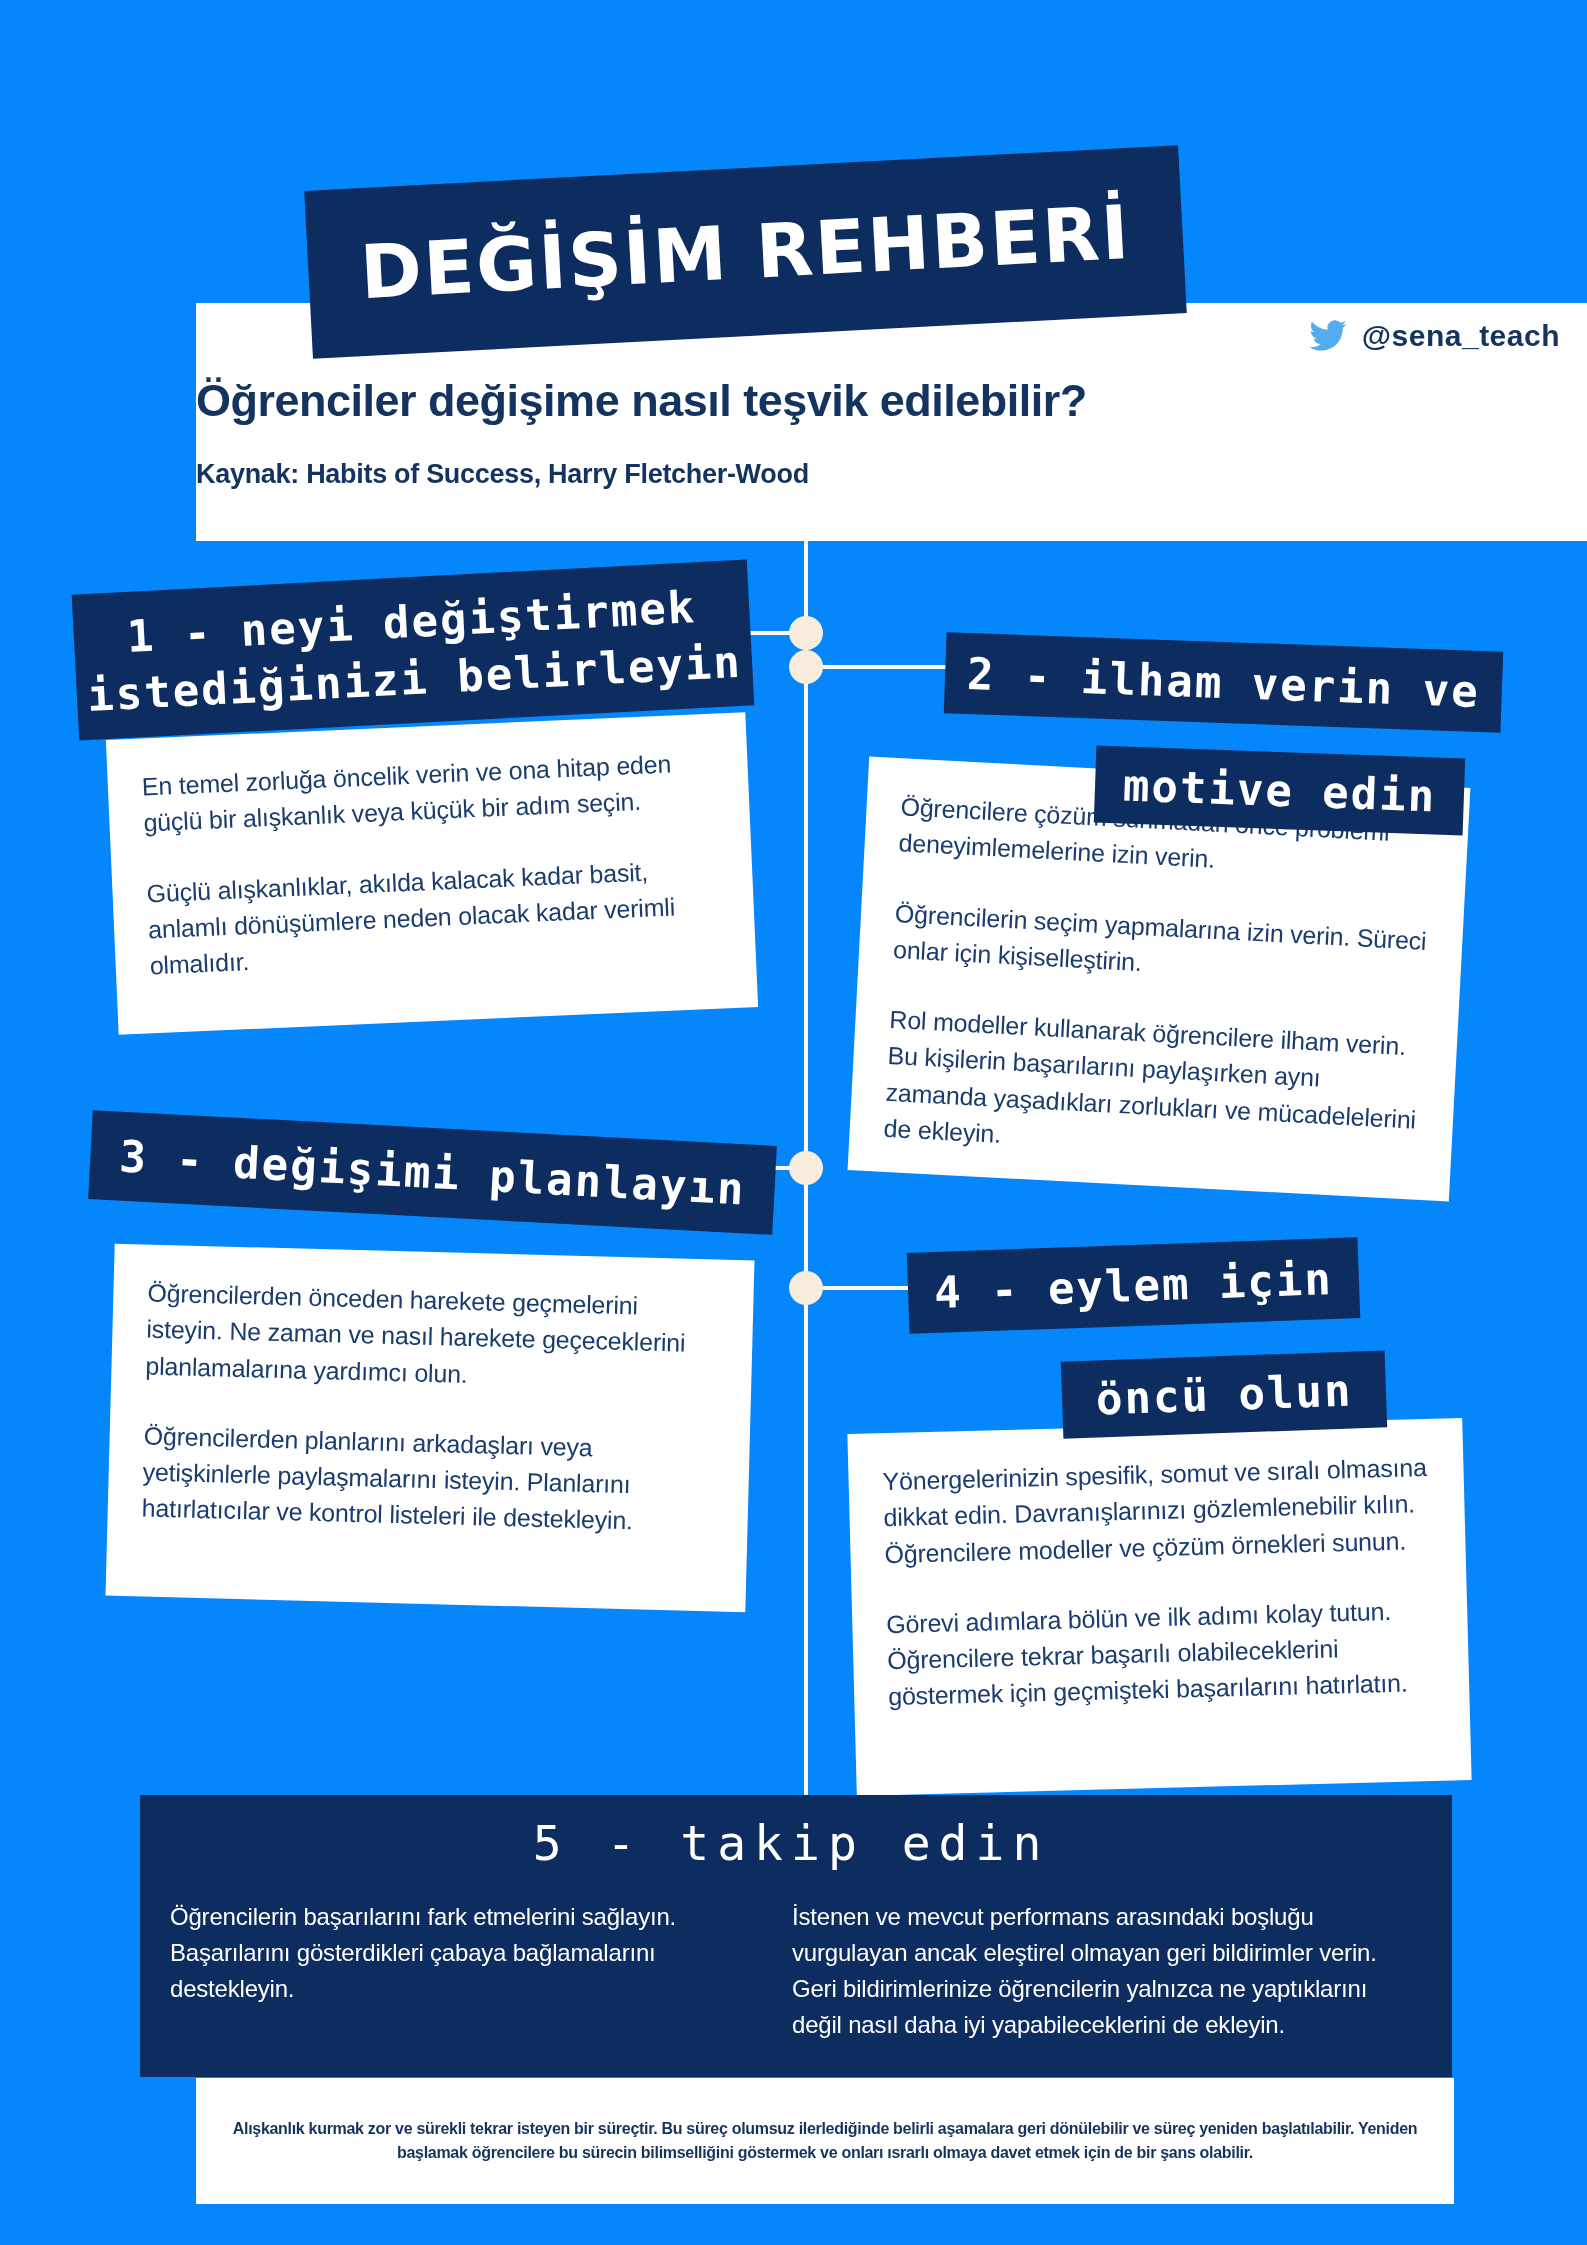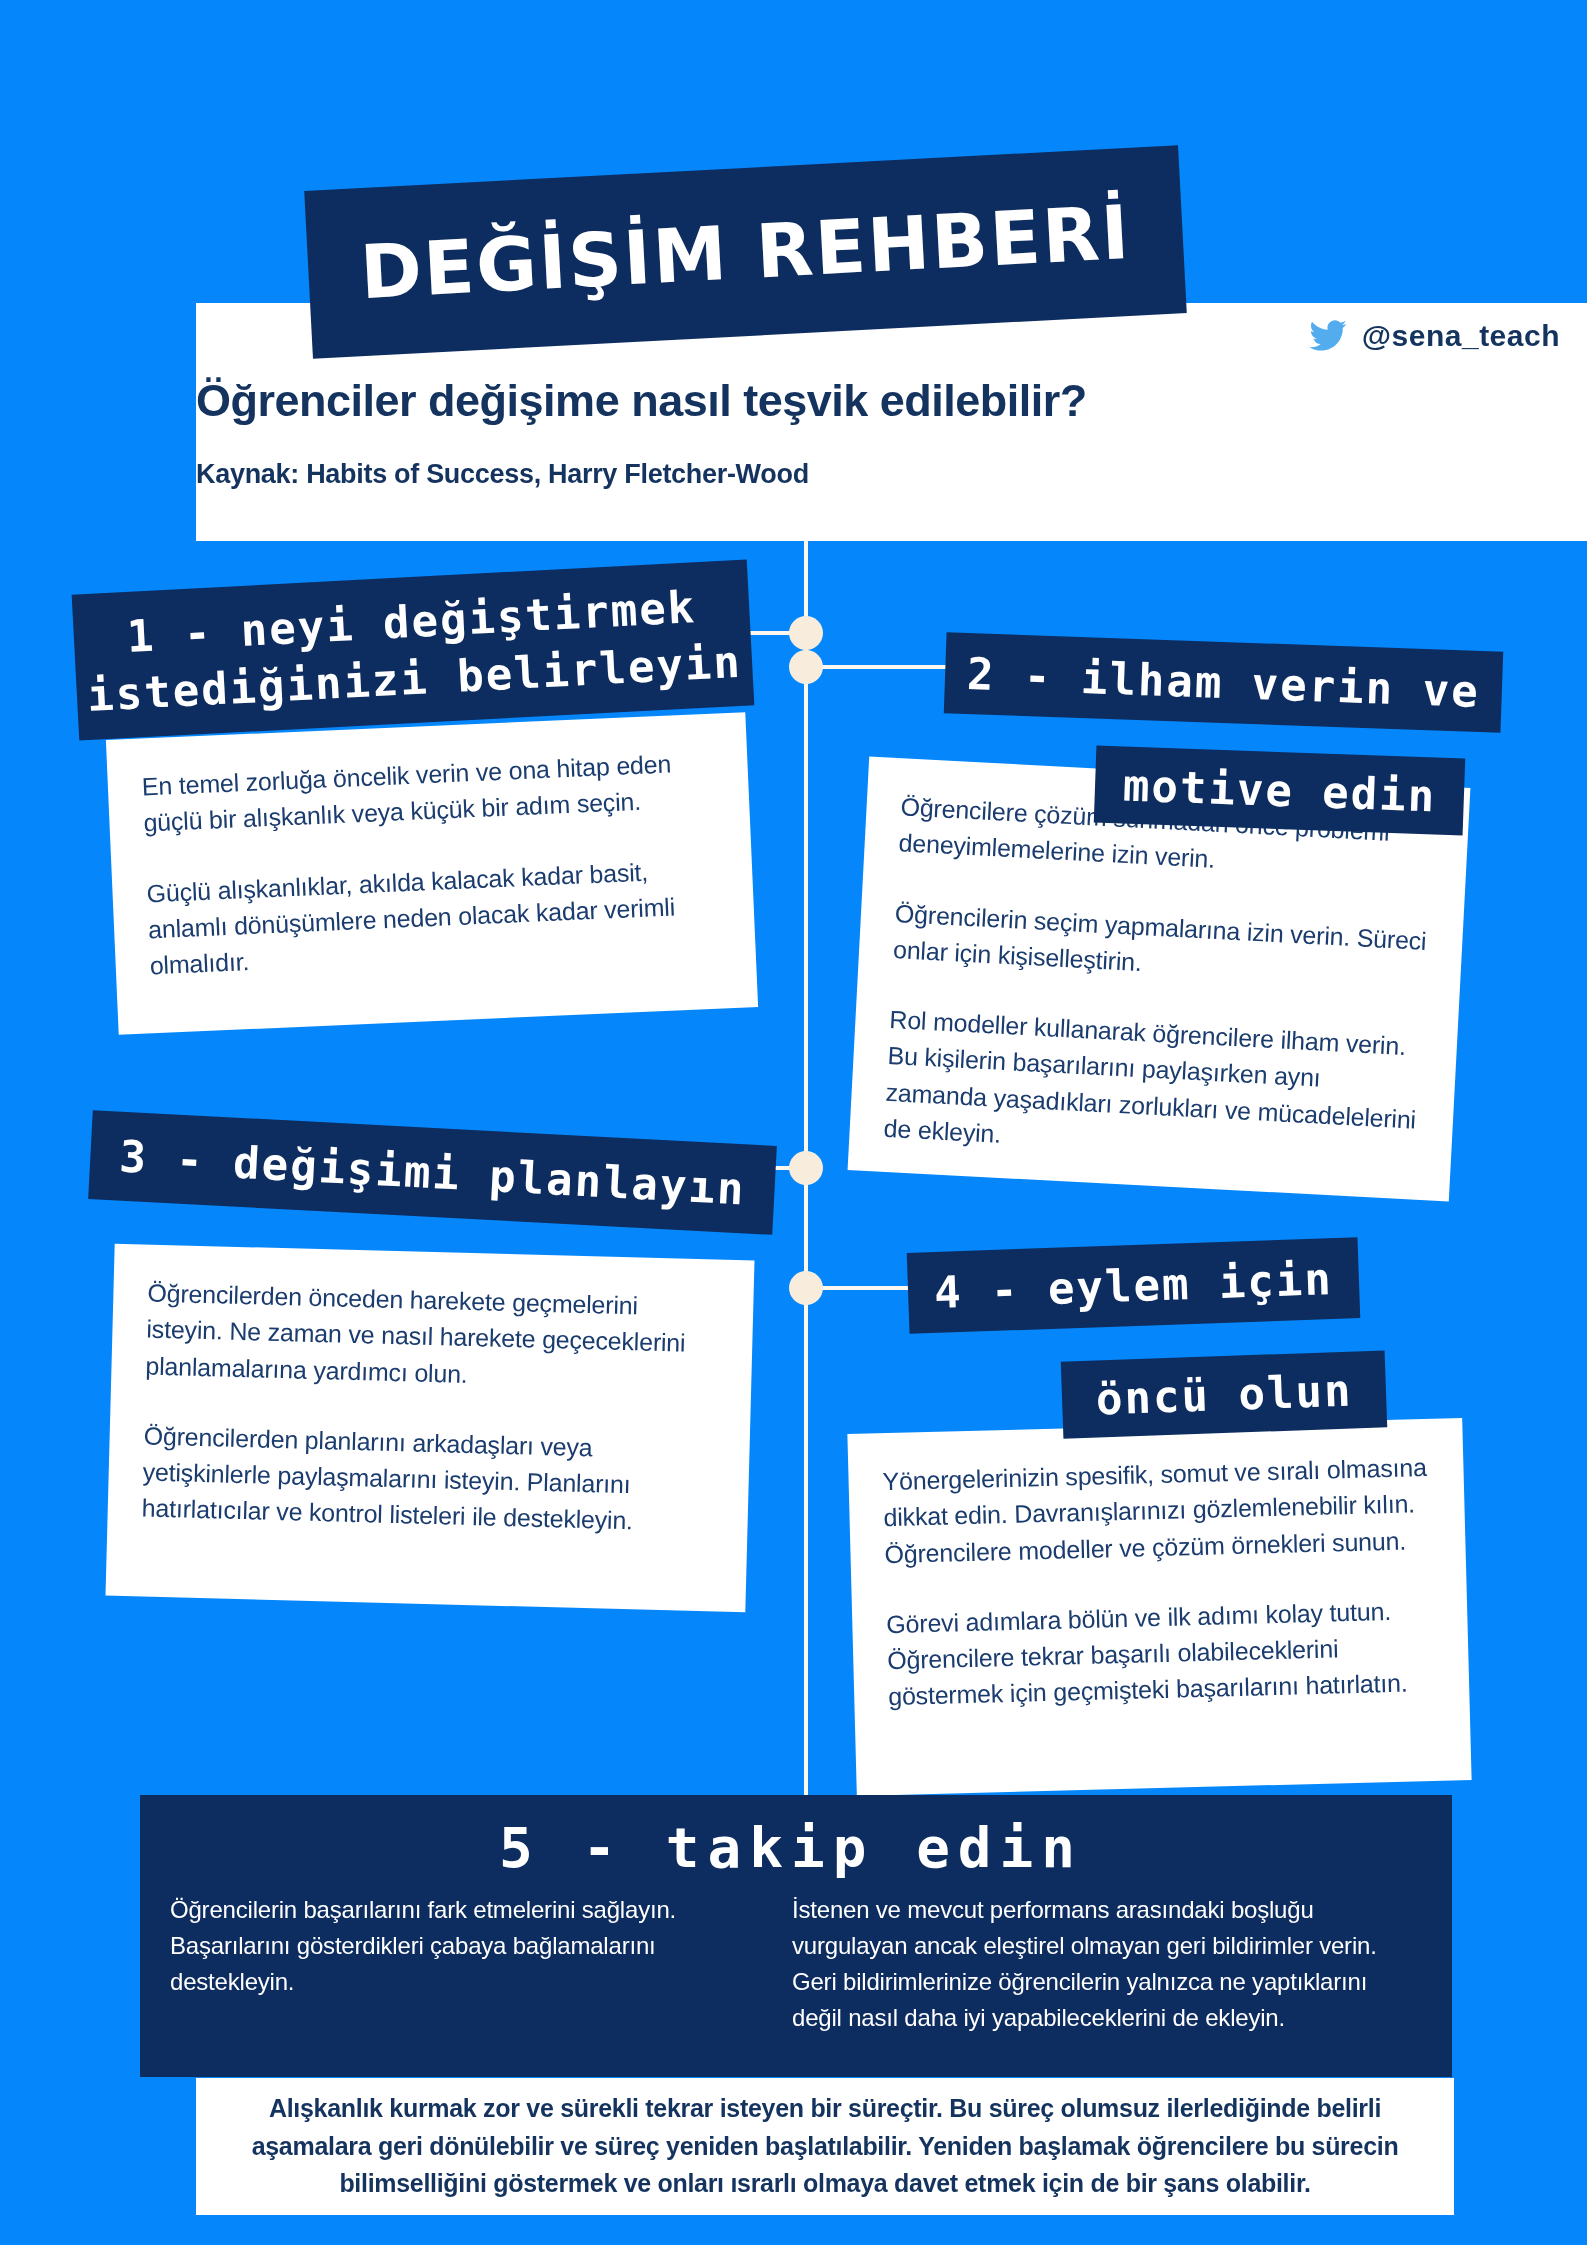--- a/index.html
+++ b/index.html
@@ -86,36 +86,36 @@
   .c1{left:112px;top:726px;width:640px;min-height:295px;transform:rotate(-2.5deg);}
   .c2{left:858px;top:772px;width:602px;min-height:398px;transform:rotate(3deg);}
   .c3{left:110px;top:1252px;width:640px;min-height:352px;transform:rotate(1.5deg);}
   .c4{left:852px;top:1426px;width:615px;min-height:362px;transform:rotate(-1.5deg);}
   
   .panel5{
     position:absolute;left:140px;top:1795px;width:1312px;height:282px;z-index:3;
     background:var(--navy);color:#fff;padding:20px 40px 0 30px;
   }
   .panel5-title{
-    text-align:center;font-family:"DejaVu Sans Mono",monospace;font-weight:bold;
-    font-size:56px;letter-spacing:8px;margin-bottom:12px;
+    text-align:center;font-family:"DejaVu Sans Mono",monospace;font-weight:normal;
+    font-size:48px;letter-spacing:8px;margin-bottom:28px;
   }
   .panel5-cols{display:flex;gap:50px;}
   .panel5-cols .col{font-size:24px;line-height:1.5;letter-spacing:-0.2px;}
   .col-left{width:620px;flex:none;}
   .col-right{flex:1;}
   
   .footer-card{
     position:absolute;left:196px;top:2078px;width:1258px;min-height:126px;z-index:3;
     background:var(--card);display:flex;align-items:center;justify-content:center;
     padding:12px 30px;
   }
   .footer-note{
     text-align:center;color:var(--ink-dark);font-weight:bold;
-    font-size:25px;line-height:1.5;letter-spacing:-0.3px;
+    font-size:16px;line-height:1.5;letter-spacing:-0.3px;
   }
 </style>
 </head>
 <body>
 
 <div class="poster">
 
   <div class="title-banner">
     <span>DEĞİŞİM REHBERİ</span>
   </div>

